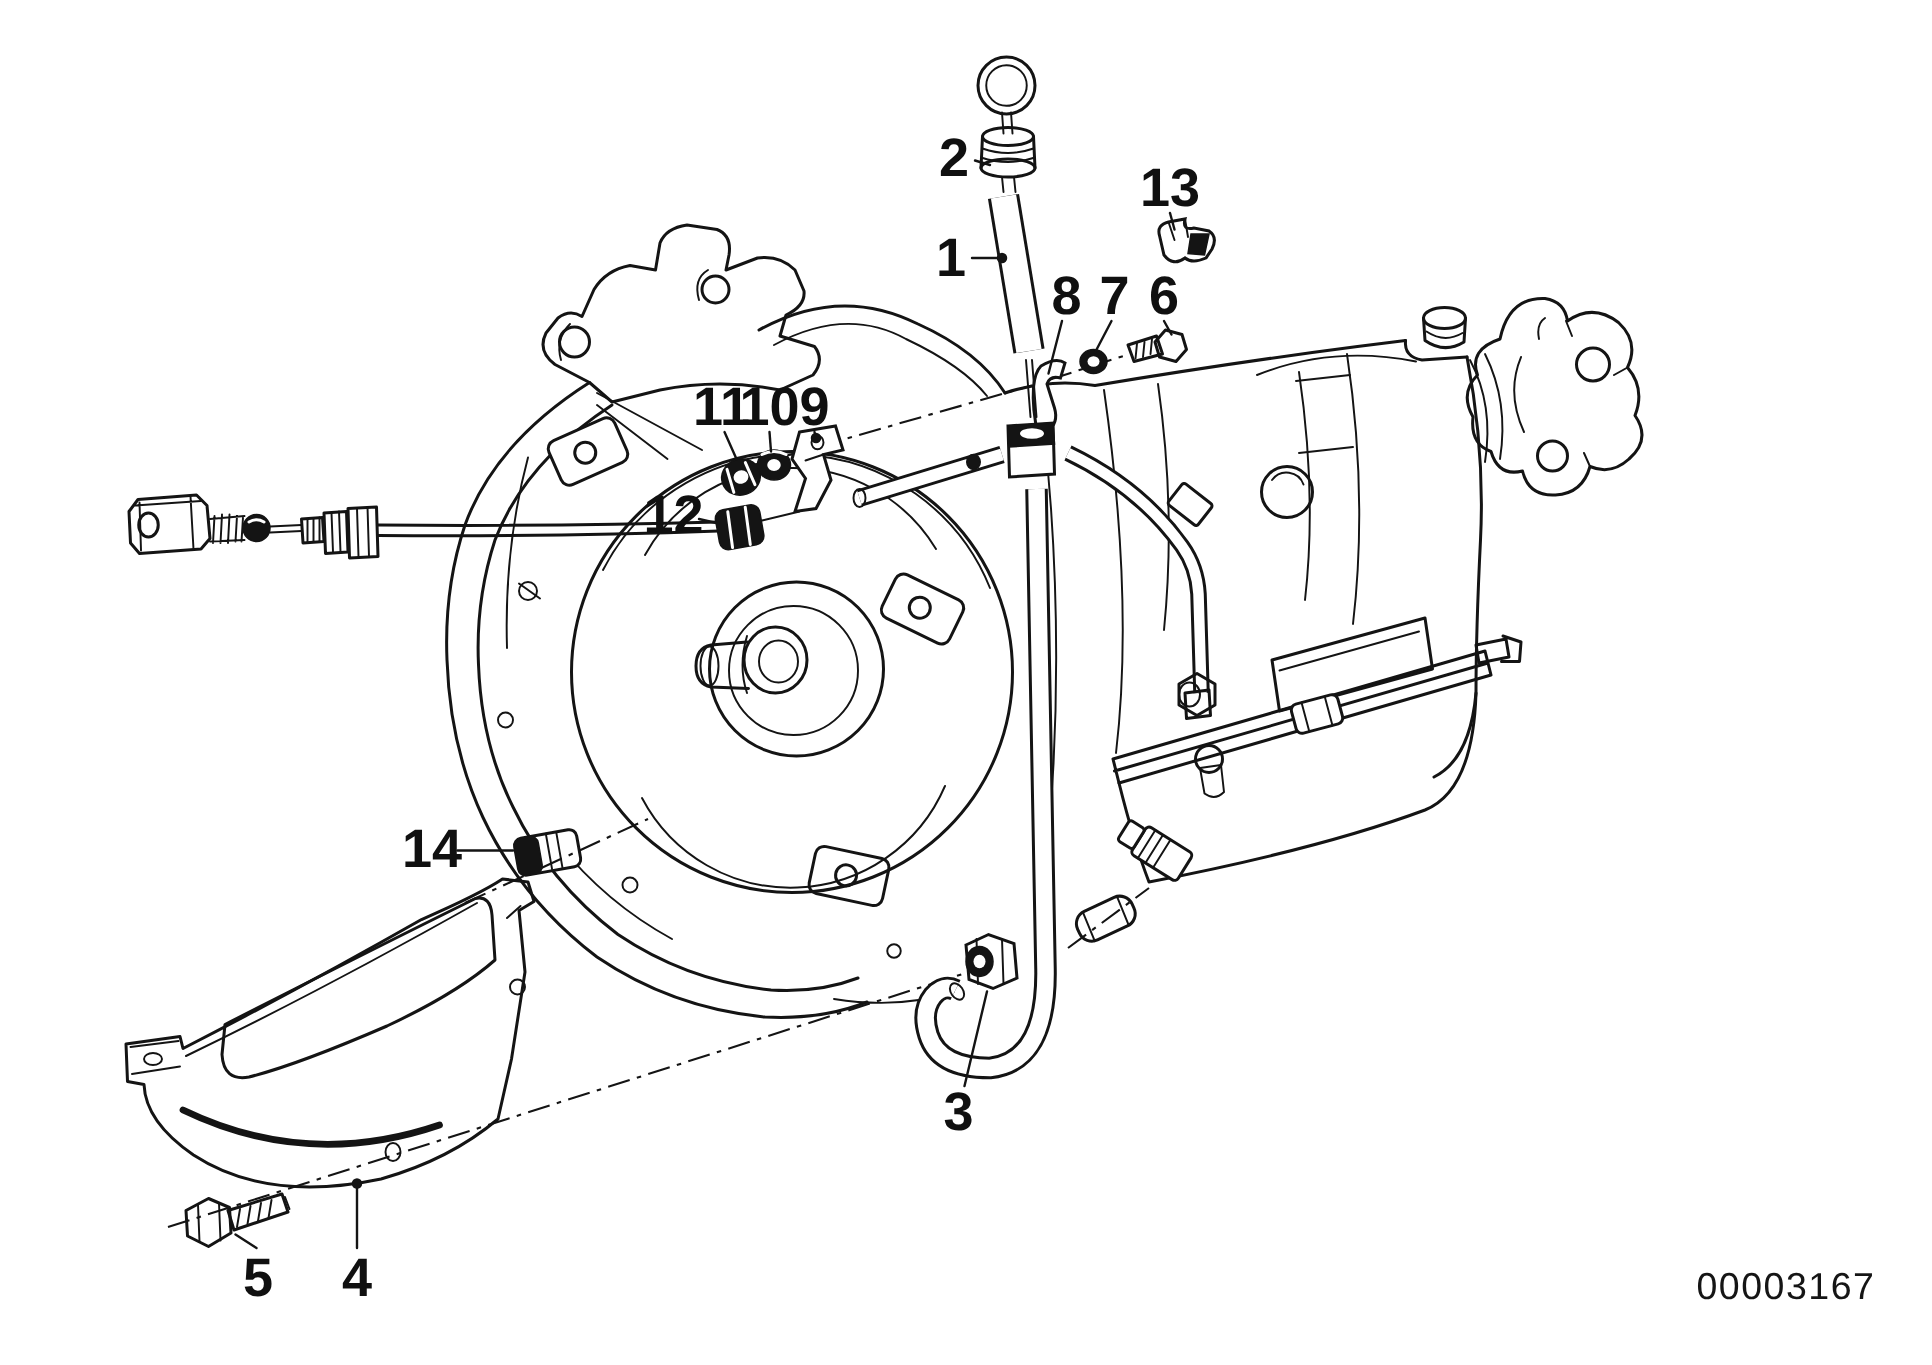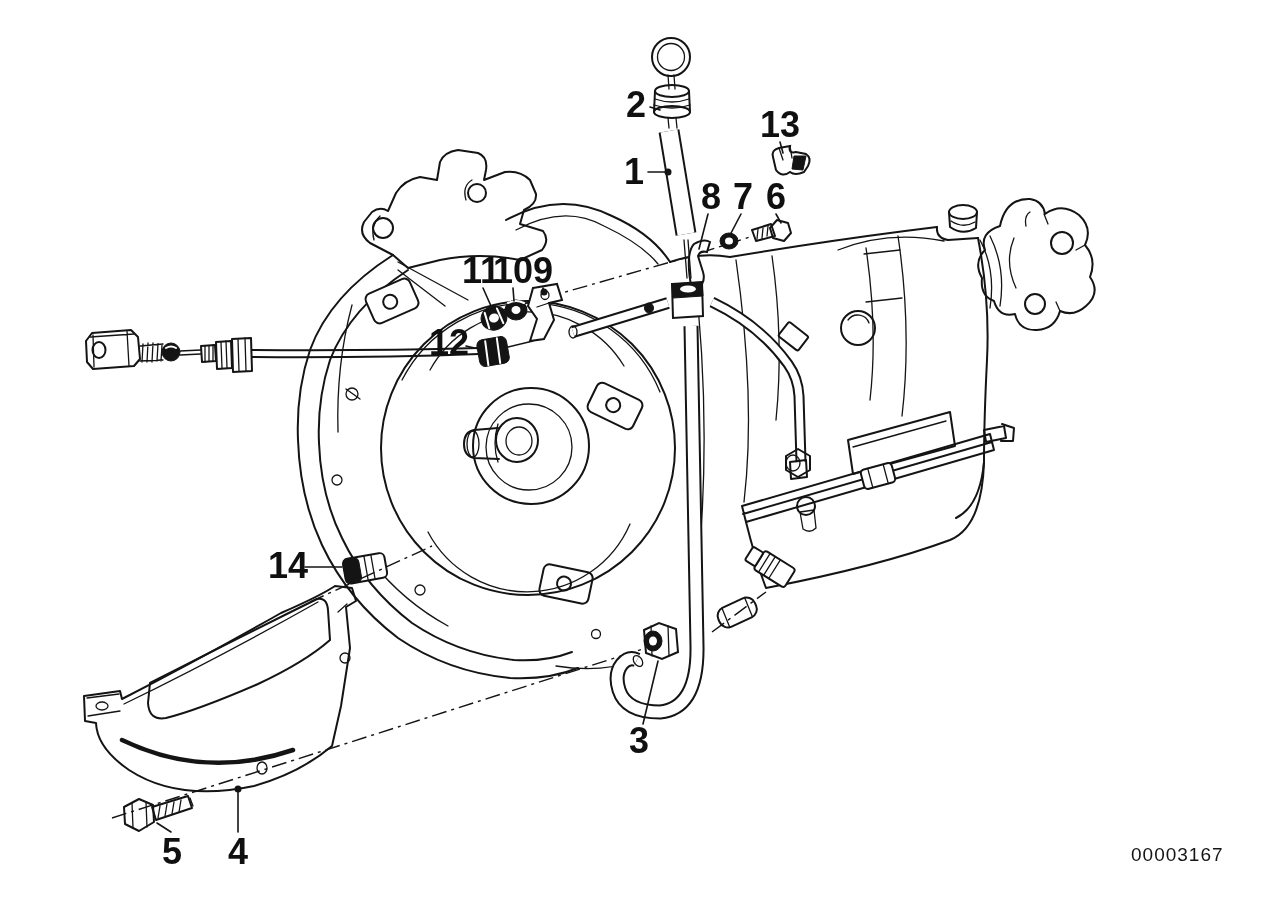--- a/index.html
+++ b/index.html
@@ -13,21 +13,21 @@
   .fill-white{fill:#ffffff;stroke:#141414;stroke-width:2;}
   .white-detail{fill:none;stroke:#ffffff;stroke-width:2;stroke-linecap:round;}
   .tube-outer{fill:none;stroke:#141414;stroke-linecap:butt;stroke-linejoin:round;}
   .tube-inner{fill:none;stroke:#ffffff;stroke-linecap:butt;stroke-linejoin:round;}
   .centerline{fill:none;stroke:#141414;stroke-width:1.4;stroke-dasharray:15 5 3 5;}
   .callout-num{font-family:"Liberation Sans",sans-serif;font-size:36px;font-weight:700;
                fill:#101010;text-anchor:middle;}
   .leader-line{fill:none;stroke:#141414;stroke-width:1.6;stroke-linecap:round;}
   .leader-dot{fill:#141414;}
   .id-code{position:absolute;left:1131px;top:844px;width:130px;font-family:"Liberation Sans",sans-serif;
-           font-size:19px;letter-spacing:1px;color:#151515;}
+           font-size:25px;letter-spacing:1px;color:#151515;}
 </style>
 </head>
 <body>
 
 <div class="frame">
 <svg id="diagram-svg" width="1288" height="910" viewBox="0 0 1288 910">
 
   <g>
     <path class="ln" d="M 86,341 L 92,333 L 131,330 L 138,337 L 140,359 L 134,366 L 93,369 L 87,362 Z"></path>
     <path class="ln-thin" d="M 93,335 L 94,367 M 127,331 L 129,366 M 90,337 L 134,334"></path>

